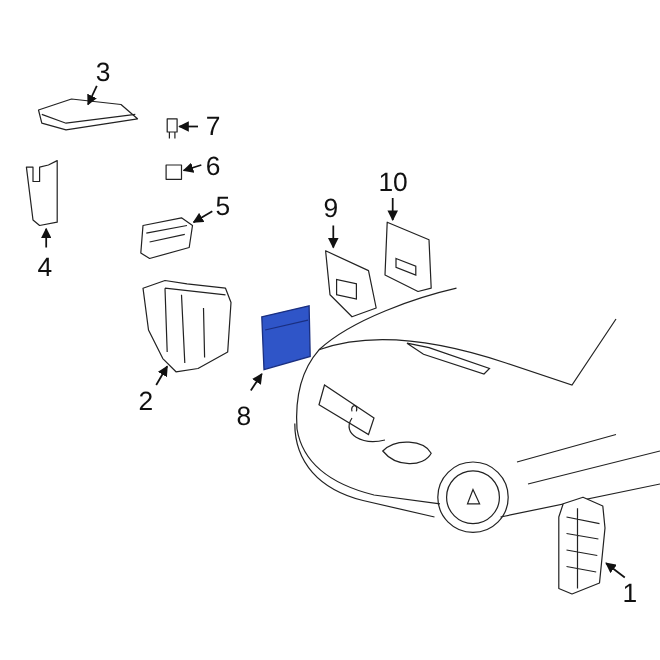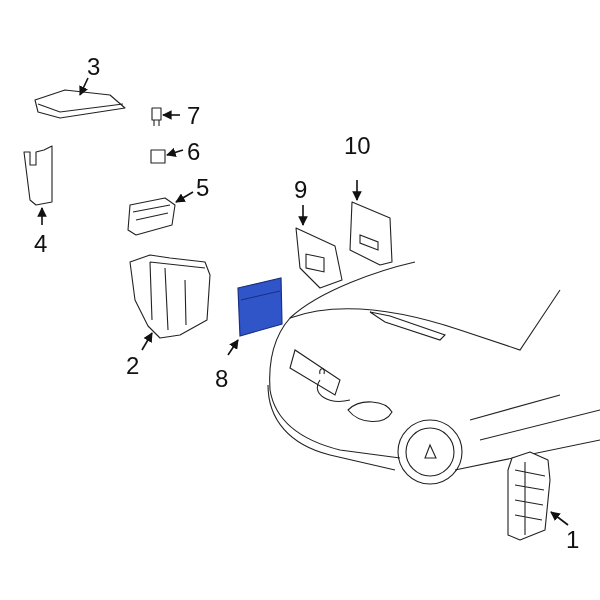--- a/index.html
+++ b/index.html
@@ -94,17 +94,17 @@
       <path class="arrow" marker-end="url(#ah)" d="M568,525 L551,512"></path>
     </g>
   </svg>
 
   <div class="callout" style="left:87px;top:55px">3</div>
   <div class="callout" style="left:187px;top:104px">7</div>
   <div class="callout" style="left:187px;top:140px">6</div>
   <div class="callout" style="left:196px;top:176px">5</div>
   <div class="callout" style="left:34px;top:232px">4</div>
   <div class="callout" style="left:294px;top:178px">9</div>
-  <div class="callout" style="left:344px;top:134px">10</div>
+  <div class="callout" style="left:344px;top:155px">10</div>
   <div class="callout" style="left:126px;top:354px">2</div>
   <div class="callout" style="left:215px;top:367px">8</div>
   <div class="callout" style="left:566px;top:528px">1</div>
 </div>
 
 </body></html>

